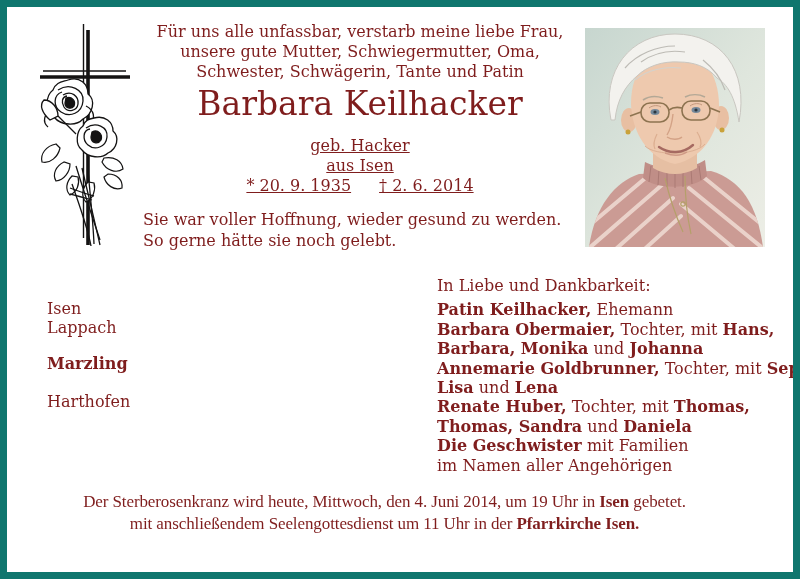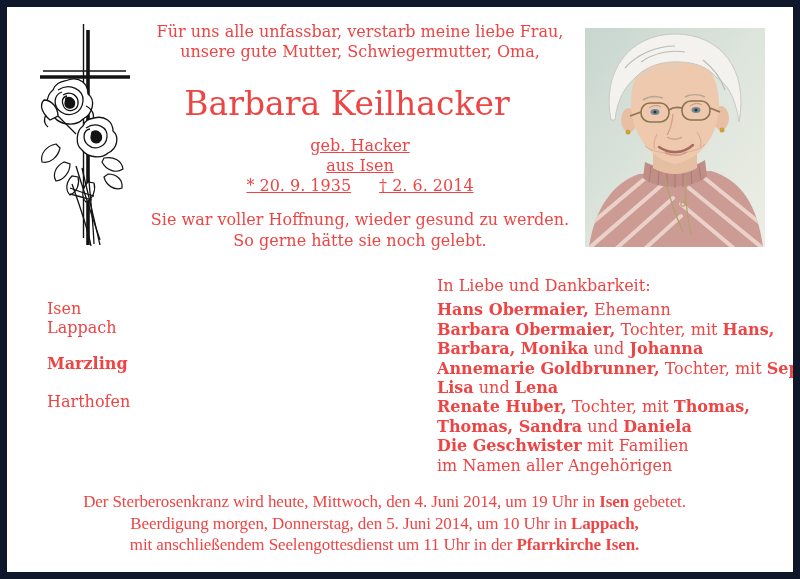--- a/index.html
+++ b/index.html
@@ -1,28 +1,28 @@
 <!DOCTYPE html>
 <html><head>
 <meta charset="utf-8">
 <style>
   html,body{margin:0;padding:0;background:#ffffff;}
   .page{
     position:relative;width:800px;height:579px;box-sizing:border-box;
-    border:7px solid #0f172a;background:#ffffff;overflow:hidden;
-    font-family:"DejaVu Serif",serif;color:#ef4444;
+    border:7px solid #0f766e;background:#ffffff;overflow:hidden;
+    font-family:"DejaVu Serif",serif;color:#7f1d1d;
   }
   .abs{position:absolute;}
   .art{left:23px;top:9px;width:118px;height:236px;}
   .photo{left:578px;top:21px;width:180px;height:219px;}
   .intro{left:136px;top:15px;width:434px;text-align:center;font-size:16px;line-height:20px;}
-  .name{left:123px;top:77px;width:434px;text-align:center;font-size:33px;font-weight:400;margin:0;}
+  .name{left:136px;top:77px;width:434px;text-align:center;font-size:33px;font-weight:400;margin:0;}
   .sub{left:136px;top:129px;width:434px;text-align:center;font-size:16px;line-height:20px;text-decoration:underline;}
   .dates .gap{display:inline-block;width:28px;}
-  .epitaph{left:136px;top:202px;width:434px;text-align:center;font-size:16px;line-height:21px;}
+  .epitaph{left:136px;top:202px;width:434px;text-align:left;font-size:16px;line-height:21px;}
   .places{left:40px;top:292px;font-size:16px;line-height:19px;}
   .places .sp1{margin-top:17px;font-weight:bold;}
   .places .sp2{margin-top:19px;}
   .mourners{left:430px;top:269px;font-size:16px;line-height:19.4px;white-space:nowrap;}
   .mourners .heading{margin-bottom:5px;}
   .footer{left:0;top:484px;width:755px;text-align:center;
     font-family:"Liberation Serif",serif;font-size:17px;line-height:21.5px;letter-spacing:-0.1px;}
   .b{font-weight:700;}
 </style>
 </head>
@@ -159,20 +159,21 @@
 
         <path d="M80,150 C84,168 90,186 98,204 M100,148 C100,168 102,188 106,206" fill="none" stroke="#b5a06a" stroke-width="1.2"></path>
         <circle cx="98" cy="176" r="2.2" fill="none" stroke="#b5a06a" stroke-width="1.2"></circle>
       </g>
     </svg>
   </div>
 
   <div class="abs intro">
     <div>Für uns alle unfassbar, verstarb meine liebe Frau,</div>
     <div>unsere gute Mutter, Schwiegermutter, Oma,</div>
+    <div>Schwester, Schwägerin, Tante und Patin</div>
   </div>
 
   <h1 class="abs name">Barbara Keilhacker</h1>
 
   <div class="abs sub">
     <div>geb. Hacker</div>
     <div>aus Isen</div>
     <div class="dates">
       <span>* 20. 9. 1935</span><span class="gap"></span><span>† 2. 6. 2014</span>
     </div>
@@ -185,30 +186,29 @@
 
   <div class="abs places">
     <div>Isen</div>
     <div>Lappach</div>
     <div class="sp1">Marzling</div>
     <div class="sp2">Harthofen</div>
   </div>
 
   <div class="abs mourners">
     <div class="heading">In Liebe und Dankbarkeit:</div>
-    <div><span class="b">Hans Obermaier,</span><span> Ehemann</span></div>
+    <div><span class="b">Patin Keilhacker,</span><span> Ehemann</span></div>
     <div><span class="b">Barbara Obermaier,</span><span> Tochter, mit </span><span class="b">Hans,</span></div>
     <div><span class="b">Barbara, Monika</span><span> und </span><span class="b">Johanna</span></div>
     <div><span class="b">Annemarie Goldbrunner,</span><span> Tochter, mit </span><span class="b">Sepp,</span></div>
     <div><span class="b">Lisa</span><span> und </span><span class="b">Lena</span></div>
     <div><span class="b">Renate Huber,</span><span> Tochter, mit </span><span class="b">Thomas,</span></div>
     <div><span class="b">Thomas, Sandra</span><span> und </span><span class="b">Daniela</span></div>
     <div><span class="b">Die Geschwister</span><span> mit Familien</span></div>
     <div><span>im Namen aller Angehörigen</span></div>
   </div>
 
   <div class="abs footer">
     <div><span>Der Sterberosenkranz wird heute, Mittwoch, den 4. Juni 2014, um 19 Uhr in </span><span class="b">Isen</span><span> gebetet.</span></div>
-    <div><span>Beerdigung morgen, Donnerstag, den 5. Juni 2014, um 10 Uhr in </span><span class="b">Lappach,</span></div>
     <div><span>mit anschließendem Seelengottesdienst um 11 Uhr in der </span><span class="b">Pfarrkirche Isen.</span></div>
   </div>
 
 </div>
 
 </body></html>

